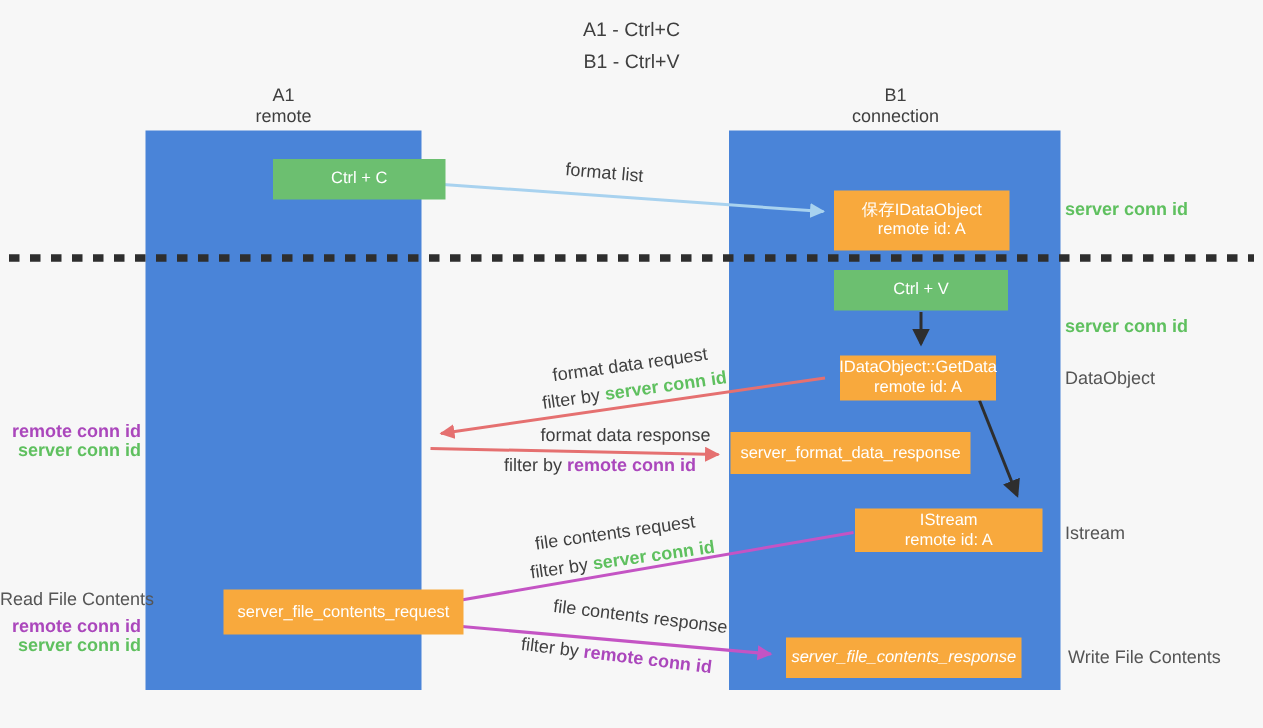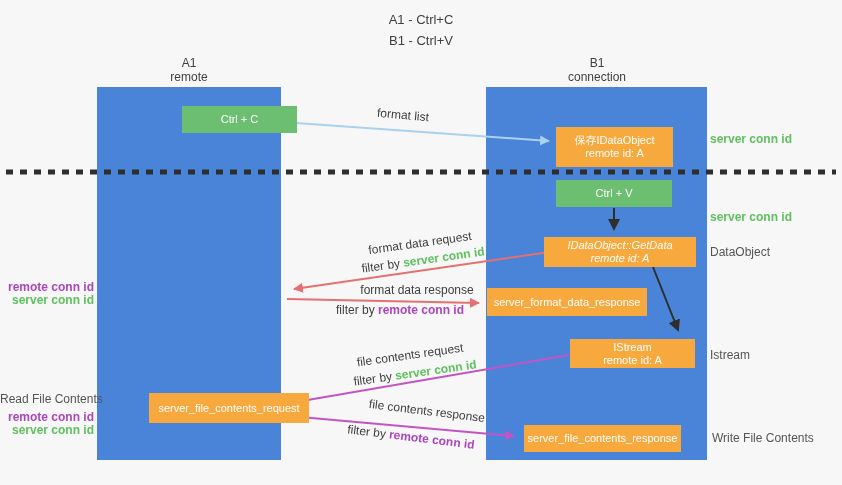--- a/index.html
+++ b/index.html
@@ -101,40 +101,40 @@
 
   <div class="node orange" style="left:556px;top:127px;width:117px;height:40px;">
     <div>保存IDataObject</div>
     <div>remote id: A</div>
   </div>
 
   <div class="node green" style="left:556px;top:180px;width:116px;height:27px;">
     <div>Ctrl + V</div>
   </div>
 
-  <div class="node orange" style="left:544px;top:237px;width:152px;height:30px;font-style:italic;">
+  <div class="node orange" style="left:560px;top:237px;width:104px;height:30px;">
     <div>IDataObject::GetData</div>
     <div>remote id: A</div>
   </div>
 
 
   <div class="node orange" style="left:487px;top:288px;width:160px;height:28px;">
     <div>server_format_data_response</div>
   </div>
 
   <div class="node orange" style="left:570px;top:339px;width:125px;height:29px;">
     <div>IStream</div>
     <div>remote id: A</div>
   </div>
 
   <div class="node orange" style="left:128px;top:393px;width:160px;height:30px;margin-left:21px;">
     <div>server_file_contents_request</div>
   </div>
 
-  <div class="node orange" style="left:524px;top:425px;width:157px;height:27px;">
+  <div class="node orange" style="left:524px;top:425px;width:157px;height:27px;font-style:italic;">
     <div>server_file_contents_response</div>
   </div>
 
   <div class="alabel rs" style="left:403px;top:115px;">format list</div>
 
   <div class="alabel rn" style="left:420px;top:243px;">format data request</div>
   <div class="alabel rn" style="left:423px;top:260px;">
     <span>filter by</span>
     <span class="green-t">server conn id</span>
   </div>

